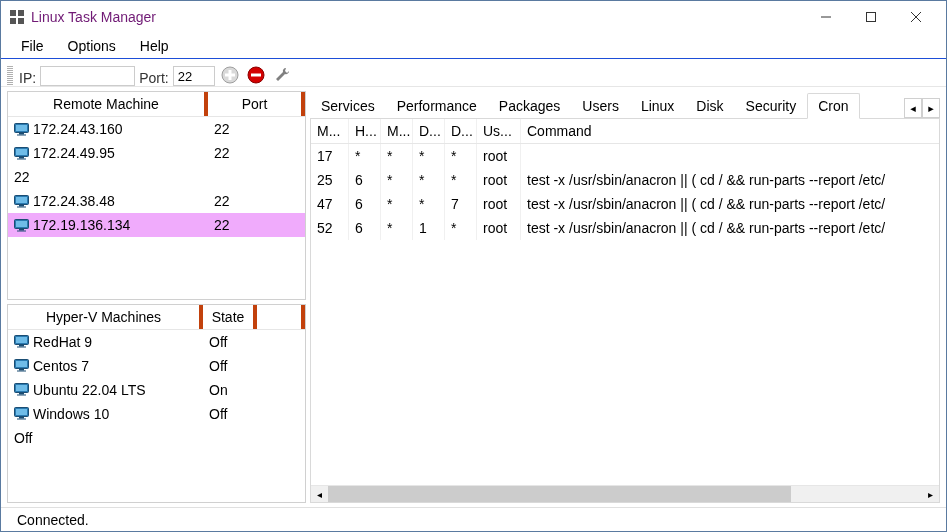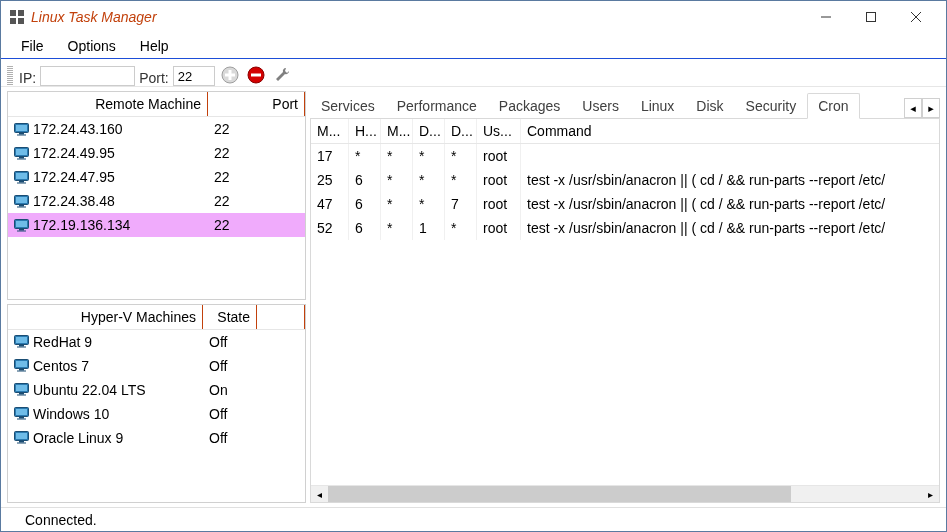--- a/index.html
+++ b/index.html
@@ -1,67 +1,67 @@
 <!DOCTYPE html>
 <html><head>
 <meta charset="utf-8">
 <style>
   * { box-sizing: border-box; font-family: "Segoe UI", Tahoma, sans-serif; font-size: 14px; }
   html, body { margin: 0; padding: 0; }
   body { background: #fff; width: 947px; height: 532px; border: 1px solid #5a7aa0; display: flex; flex-direction: column; overflow: hidden; }
   
   .titlebar { height: 32px; display: flex; align-items: center; padding: 0 8px; background: #fff; }
   .titlebar .app-icon { width: 16px; height: 16px; margin-right: 6px; display:inline-block; }
-  .titlebar .title { flex: 1; color: #c2410c; font-style: italic; }
+  .titlebar .title { flex: 1; color: #701a75; }
   .win-controls { display: flex; gap: 0; }
   .win-btn { width: 45px; height: 30px; display: flex; align-items: center; justify-content: center; color: #333; }
   .win-btn svg { stroke: #333; }
   
   .menubar { height: 26px; display: flex; align-items: center; padding: 0 8px; gap: 0; border-bottom: 1px solid #1d4ed8;}
   .menubar .menu-item { padding: 3px 12px; }
   
   .toolbar { height: 28px; display: flex; align-items: flex-end; padding: 0 6px; gap: 4px; border-bottom: 1px solid #e6e6e6;}
   .toolbar .drag-grip { width:6px; height:20px; background-image: linear-gradient(#b0b0b0 1px, transparent 1px); background-size: 1px 2px; margin-right:2px;}
   .toolbar label { color:#333; }
   .toolbar input.ip { width: 95px; height:20px; border:1px solid #ccc; padding:0 4px; font-size:13px; }
   .toolbar input.port { width: 42px; height:20px; border:1px solid #ccc; padding:0 4px; font-size:13px;}
   .tool-btn { width:22px; height:22px; display:flex; align-items:center; justify-content:center; }
   
   .workspace { flex:1; display:flex; overflow:hidden; }
   .left-pane { width: 305px; display:flex; flex-direction:column; padding:4px 0 4px 6px; gap:4px; }
   .panel { border:1px solid #d0d0d0; background:#fff; display:flex; flex-direction:column; overflow:hidden;}
   .left-pane .panel:first-child { flex: 1.05; }
   .left-pane .panel:last-child { flex: 1; }
   .grid-header { display:flex; background:#fff; border-bottom:1px solid #e6e6e6; flex-shrink:0;}
-  .grid-header .col { padding:4px 6px; font-size:14px; border-right:1px solid #c2410c; text-align:right; white-space:nowrap;}
+  .grid-header .col { padding:4px 6px; font-size:14px; border-right:4px solid #c2410c; text-align:center; white-space:nowrap;}
   .rows { overflow:auto; }
   .row { display:flex; align-items:center; padding:2px 0;text-align:right;}
   .row.selected { background:#f0abfc; }
   .row .cell { padding:2px 6px; white-space:nowrap; overflow:hidden; display:flex; align-items:center; gap:4px;}
   .mon-icon { width:15px; height:13px; flex:0 0 15px;}
   
   .right-pane { flex:1; display:flex; flex-direction:column; padding:4px 6px 4px 4px; }
   .tabstrip { display:flex; align-items:flex-end; height:28px; border-bottom:1px solid #d9d9d9; flex-shrink:0; }
-  .tab { padding:4px 10px; border:1px solid transparent; border-bottom:none; position:relative; color:#404040; }
+  .tab { padding:4px 10px; border:1px solid transparent; border-bottom:none; position:relative; color:#000000; }
   .tab.active { background:#fff; border-color:#d9d9d9; border-bottom:1px solid #fff; margin-bottom:-1px; border-radius:2px 2px 0 0;}
   .tabstrip-spacer { flex:1; }
   .tab-scroll { display:flex; align-items:center; gap:0;}
   .tab-scroll .sbtn { width:18px; height:20px; border:1px solid #d0d0d0; display:flex; align-items:center; justify-content:center; font-size:11px;}
   .cron-grid { flex:1; border:1px solid #d9d9d9; border-top:none; display:flex; flex-direction:column; overflow:hidden; }
   .cron-head { display:flex; border-bottom:1px solid #e6e6e6; }
   .cron-head .col, .cron-row .cell { padding:4px 6px; border-right:1px solid #f0f0f0; white-space:nowrap; overflow:hidden;}
   .cron-rows { flex:1; overflow:auto; }
   .cron-row { display:flex; }
   .c-min{width:38px;} .c-hr{width:32px;} .c-mon{width:32px;} .c-dom{width:32px;} .c-dow{width:32px;} .c-usr{width:44px;} .c-cmd{flex:1;}
   .hscroll { height:17px; border-top:1px solid #e6e6e6; display:flex; align-items:center; background:#f0f0f0;}
   .hscroll .arrow { width:17px; height:17px; display:flex; align-items:center; justify-content:center; background:#f0f0f0; font-size:10px;}
   .hscroll .track { flex:1; height:17px; background:#f0f0f0; position:relative;}
   .hscroll .thumb { position:absolute; left:0; top:0; height:17px; width:78%; background:#cccccc;}
   
-  .statusbar { height:24px; border-top:1px solid #e0e0e0; padding:2px 24px; display:flex; align-items:center; font-size:14px;}
+  .statusbar { height:24px; border-top:1px solid #e0e0e0; padding:2px 16px; display:flex; align-items:center; font-size:14px;}
   
   .rm-name{width:200px;} .rm-port{flex:1;}
   .hv-name{width:195px;} .hv-state{width:54px;} .hv-pad{flex:1;}
 </style>
 </head>
 <body>
 
 <div class="titlebar">
   <span class="app-icon">
     <svg viewBox="0 0 16 16" width="16" height="16">
@@ -155,29 +155,20 @@
                 <rect x="5" y="10" width="5" height="1.5" fill="#1a4d73"></rect>
                 <rect x="3" y="11.5" width="9" height="1" fill="#1a4d73"></rect>
               </svg>
               <span>172.24.49.95</span>
             </div>
             <div class="cell rm-port">
               <span>22</span>
             </div>
           </div>
           <div class="row">
-            <div class="cell rm-name">
-              <svg class="mon-icon" viewBox="0 0 15 13">
-                <rect x="0.5" y="0.5" width="14" height="9" rx="1" fill="#2a7ab0" stroke="#1a4d73"></rect>
-                <rect x="2" y="2" width="11" height="6" fill="#6fbce8"></rect>
-                <rect x="5" y="10" width="5" height="1.5" fill="#1a4d73"></rect>
-                <rect x="3" y="11.5" width="9" height="1" fill="#1a4d73"></rect>
-              </svg>
-              <span>172.24.47.95</span>
-            </div>
             <div class="cell rm-port">
               <span>22</span>
             </div>
           </div>
           <div class="row">
             <div class="cell rm-name">
               <svg class="mon-icon" viewBox="0 0 15 13">
                 <rect x="0.5" y="0.5" width="14" height="9" rx="1" fill="#2a7ab0" stroke="#1a4d73"></rect>
                 <rect x="2" y="2" width="11" height="6" fill="#6fbce8"></rect>
                 <rect x="5" y="10" width="5" height="1.5" fill="#1a4d73"></rect>
@@ -266,29 +257,20 @@
                 <rect x="3" y="11.5" width="9" height="1" fill="#1a4d73"></rect>
               </svg>
               <span>Windows 10</span>
             </div>
             <div class="cell hv-state">
               <span>Off</span>
             </div>
             <div class="cell hv-pad"></div>
           </div>
           <div class="row">
-            <div class="cell hv-name">
-              <svg class="mon-icon" viewBox="0 0 15 13">
-                <rect x="0.5" y="0.5" width="14" height="9" rx="1" fill="#2a7ab0" stroke="#1a4d73"></rect>
-                <rect x="2" y="2" width="11" height="6" fill="#6fbce8"></rect>
-                <rect x="5" y="10" width="5" height="1.5" fill="#1a4d73"></rect>
-                <rect x="3" y="11.5" width="9" height="1" fill="#1a4d73"></rect>
-              </svg>
-              <span>Oracle Linux 9</span>
-            </div>
             <div class="cell hv-state">
               <span>Off</span>
             </div>
             <div class="cell hv-pad"></div>
           </div>
         </div>
     </div>
   </div>
 
   <div class="right-pane">

